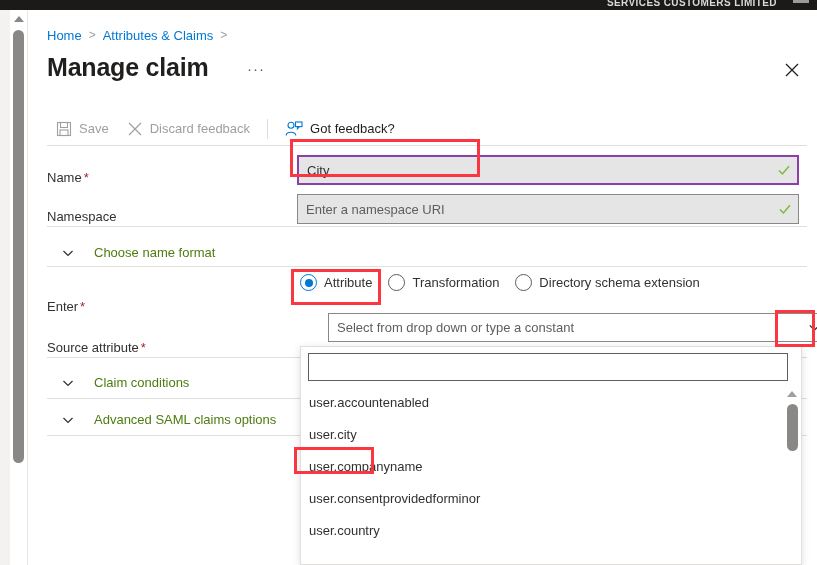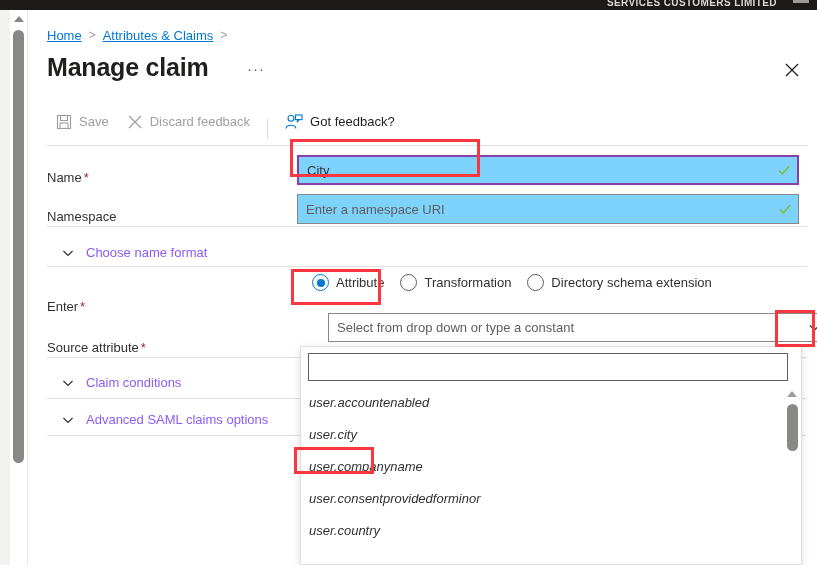--- a/index.html
+++ b/index.html
@@ -100,21 +100,20 @@
     top: 16px;
     height: 18px;
     display: flex;
     align-items: center;
     font-size: 13px;
     white-space: nowrap;
   }
   #breadcrumb .crumb {
     color: #0078d4;
     cursor: pointer;
-    text-decoration: underline;
   }
   #breadcrumb .sep {
     color: #a19f9d;
     margin: 0 7px;
     font-size: 12px;
   }
 
   
   #title-row {
     position: absolute;
@@ -162,20 +161,21 @@
     left: 19px;
     top: 102px;
     right: 10px;
     height: 33px;
     display: flex;
     align-items: center;
     gap: 0;
   }
   .cmd {
     display: flex;
+    align-items: center;
     gap: 7px;
     height: 30px;
     padding: 0 9px;
     white-space: nowrap;
     font-size: 13px;
     cursor: pointer;
   }
   .cmd.disabled { color: #a19f9d; cursor: default; }
   .cmd.active { color: #201f1e; }
   .cmd svg { display: block; }
@@ -208,21 +208,21 @@
     width: 250px;
     flex: 0 0 250px;
     font-size: 13px;
     color: #323130;
   }
   .req { color: #a4262c; margin-left: 2px; }
 
   .textfield {
     position: relative;
     height: 30px;
-    background: #7dd3fc;
+    background: #e5e5e5;
     border: 1px solid #8a8886;
     box-sizing: border-box;
     display: flex;
     align-items: center;
   }
   .textfield.focused { border: 2px solid #8b3fa8; }
   .textfield input {
     border: 0;
     outline: 0;
     flex: 1;
@@ -243,37 +243,37 @@
   }
 
   
   .accordion {
     position: absolute;
     left: 19px;
     right: 10px;
     height: 33px;
     display: flex;
     align-items: center;
-    gap: 12px;
+    gap: 20px;
     padding-left: 15px;
     box-sizing: border-box;
     cursor: pointer;
     font-size: 13px;
-    color: #8b5cf6;
+    color: #4d7c0f;
   }
   .chev {
     width: 12px;
     height: 12px;
     flex: 0 0 12px;
   }
 
   
   #radio-group {
     position: absolute;
-    left: 312px;
+    left: 300px;
     top: 274px;
     display: flex;
     align-items: flex-start;
     gap: 0;
   }
   .radio {
     display: flex;
     align-items: center;
     gap: 7px;
     cursor: pointer;
@@ -375,21 +375,20 @@
     overflow: hidden;
   }
   .dd-item {
     height: 32px;
     line-height: 32px;
     padding-left: 8px;
     font-size: 13px;
     color: #323130;
     cursor: pointer;
     white-space: nowrap;
-    font-style: italic;
   }
 
   
   #dd-scrollbar {
     position: absolute;
     right: 1px;
     top: 40px;
     width: 16px;
     bottom: 0;
     background: #ffffff;

